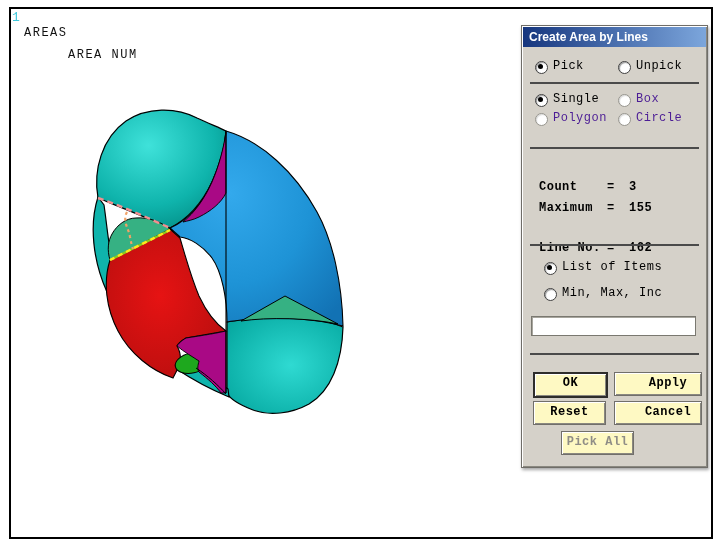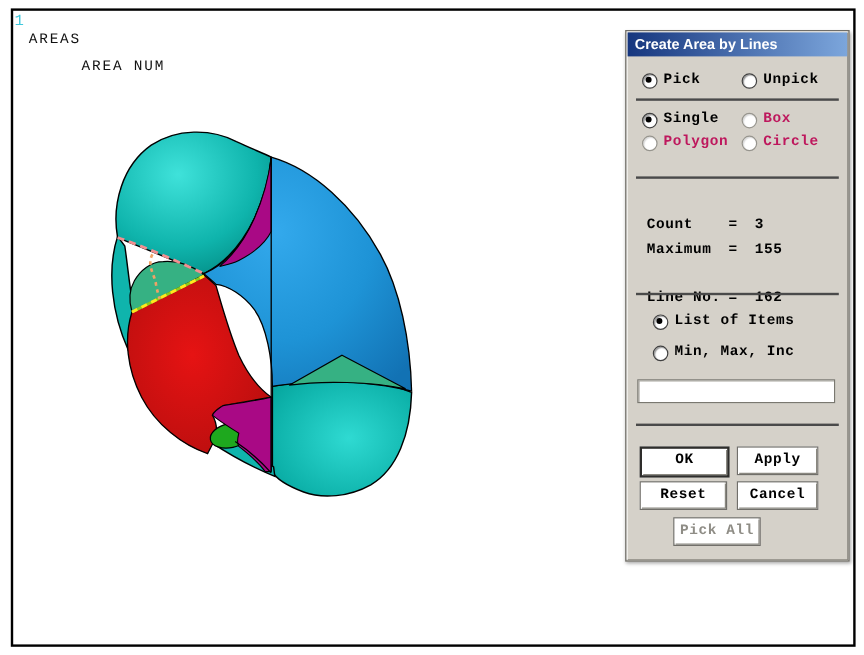--- a/index.html
+++ b/index.html
@@ -19,37 +19,37 @@
   #dialog-titlebar{position:absolute;left:1px;top:1px;right:1px;height:20px;
           color:#fff;font-family:"Liberation Sans","DejaVu Sans",sans-serif;
           font-size:12px;font-weight:bold;line-height:20px;padding-left:6px;box-sizing:border-box;}
   .sep{position:absolute;left:8px;right:8px;height:2px;background:#4a4a4a;}
   .row{position:absolute;left:0;right:0;height:16px;}
   .radio{position:absolute;width:11px;height:11px;border-radius:50%;background:#fff;
          border:1px solid #404040;box-shadow:inset 1px 1px 1px rgba(0,0,0,.4);}
   .radio.sel::after{content:'';position:absolute;left:2px;top:2px;width:5px;height:5px;
          border-radius:50%;background:#000;}
   .radio.dis{border-color:#97958e;box-shadow:inset 1px 1px 1px rgba(0,0,0,.15);}
-  .rlabel{position:absolute;top:0;font-size:12px;font-weight:bold;letter-spacing:.5px;color:#000;white-space:nowrap;}
-  .rlabel.dis{color:#be185d;}
+  .rlabel{position:absolute;top:0;font-size:12px;font-weight:normal;letter-spacing:.5px;color:#000;white-space:nowrap;}
+  .rlabel.dis{color:#4c1d95;}
   .c1r{left:13px;top:2px;} .c1l{left:31px;}
   .c2r{left:96px;top:2px;} .c2l{left:114px;}
   .stat-row{position:absolute;left:17px;right:6px;height:16px;font-size:12px;font-weight:bold;letter-spacing:.5px;}
   .stat-label{display:inline-block;width:68px;margin-top:19px;}
   .stat-eq{display:inline-block;width:22px;}
   #pick-input{position:absolute;left:9px;top:290px;width:165px;height:20px;box-sizing:border-box;
          border:1px solid #7a7870;box-shadow:inset 1px 1px 0 #a8a69e;background:#fff;
          font-family:"Liberation Mono","DejaVu Sans Mono",monospace;font-size:12px;padding:0 3px;}
-  .btn{position:absolute;height:22px;background:#ffffff;color:#000;
+  .btn{position:absolute;height:22px;background:#fef9c3;color:#000;
        font-family:"Liberation Mono","DejaVu Sans Mono",monospace;font-size:12px;font-weight:bold;letter-spacing:.5px;
        border:1px solid #716f6a;box-shadow:inset 1px 1px 0 #ffffff, inset -1px -1px 0 #8a8880;
        text-align:center;line-height:20px;cursor:default;}
   .btn.default{border:2px solid #2e2d2b;line-height:18px;}
   .btn.dis{color:#8f8d86;margin-left:28px;}
-  .bcol1{left:11px;width:71px;} .bcol2{left:92px;width:66px;}
+  .bcol1{left:11px;width:71px;} .bcol2{left:92px;width:66px;padding-left:20px;}
 </style>
 </head>
 <body>
 
 <div id="screen">
 
   <div id="frame"></div>
 
   <div id="plot-number" style="color: rgb(63, 200, 220);">1</div>
   <div id="lbl-areas" class="gfx-label">AREAS</div>

